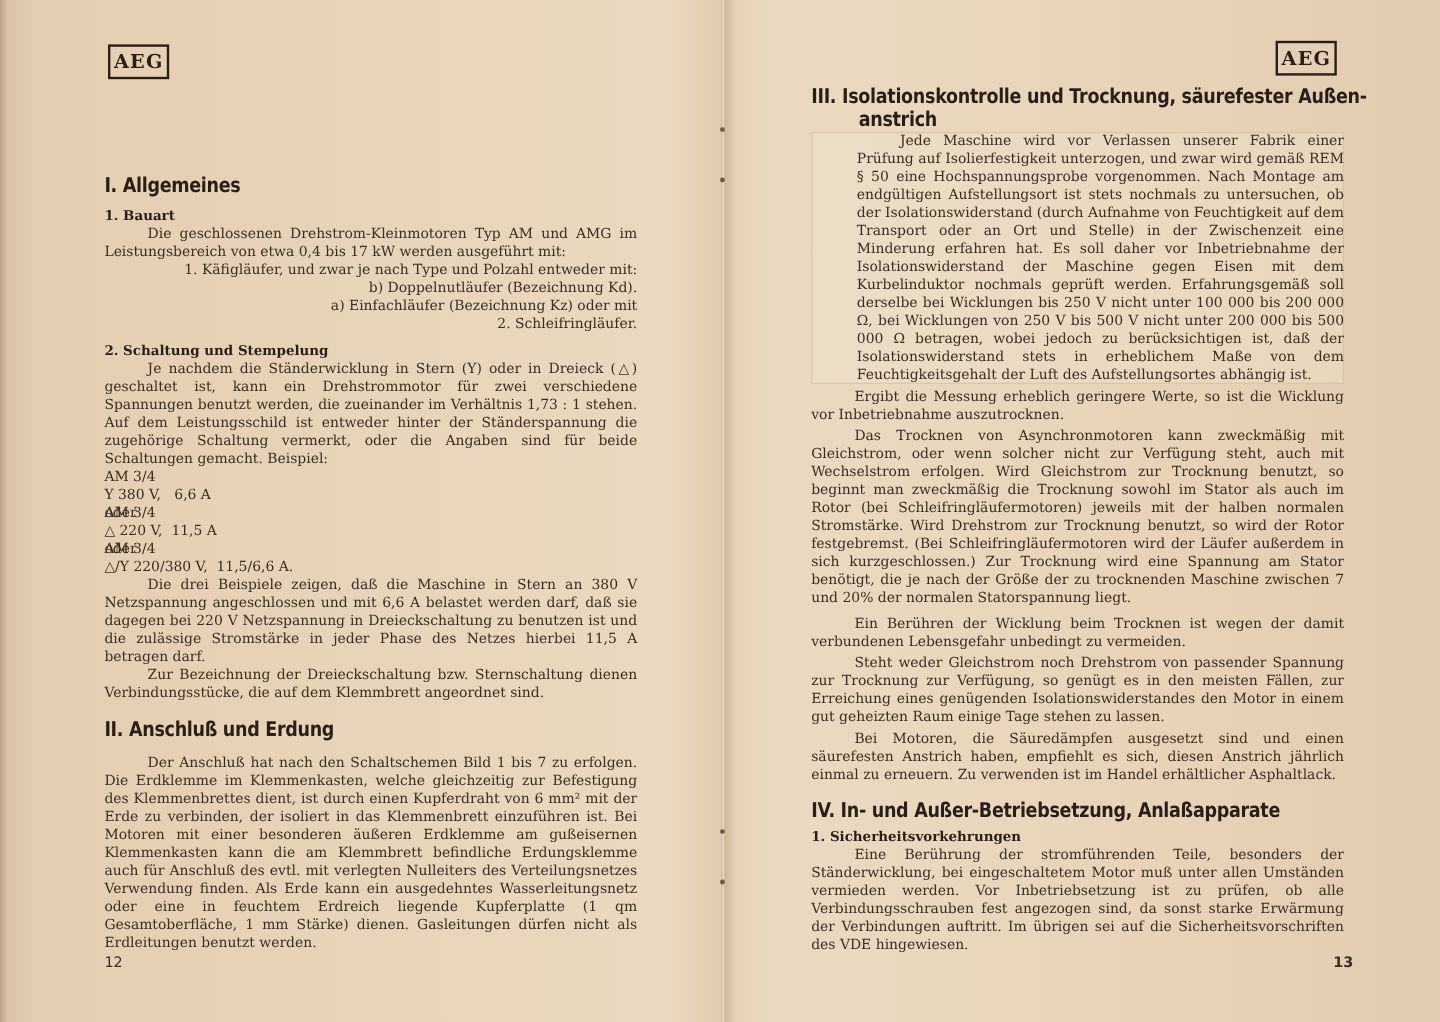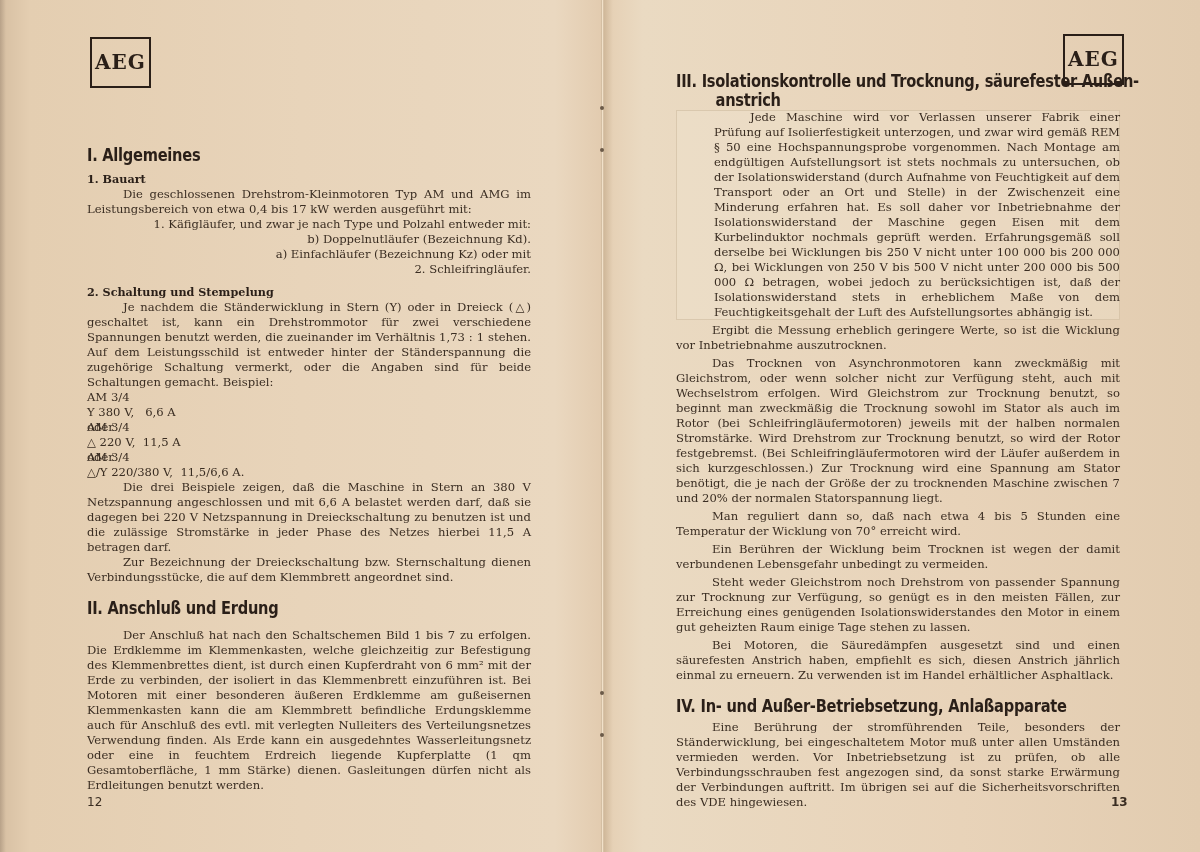--- a/index.html
+++ b/index.html
@@ -22,22 +22,22 @@
     left: 603px; width: 597px;
     background: linear-gradient(90deg, #cdb596 0px, #e6d1b6 10px, #eadac2 40px, #e8d3b9 60%, #e2ccb0 100%);
   }
   .gutter {
     position: absolute; left: 601px; top: 0; width: 3px; height: 852px;
     background: linear-gradient(90deg, #c5ad8f, #f1e1c9, #c9b193);
   }
   .stitch { position: absolute; left: 600px; width: 4px; height: 4px; border-radius: 50%; background: #6b5a48; }
 
   .logo {
-    position: absolute; border: 2px solid #2a1f18; padding: 15px 3px;
-    font-family: "DejaVu Serif", serif; font-weight: bold; font-size: 20px;
+    position: absolute; border: 2px solid #2a1f18; padding: 4px 3px;
+    font-family: "DejaVu Serif", serif; font-weight: bold; font-size: 16px;
     letter-spacing: 1px; line-height: 17px; color: #2a1f18;
   }
   .left .logo { left: 90px; top: 37px; }
   .right .logo { left: 460px; top: 34px; }
 
   .content { position: absolute; font-size: 11.6px; line-height: 15px; text-align: justify; }
   .left .content { left: 87px; top: 146px; width: 444px; }
   .right .content { left: 73px; top: 72px; width: 444px; }
 
   h1 {
@@ -120,30 +120,30 @@
       <div class="h1wrap">
         <h1>III. Isolationskontrolle und Trocknung, säurefester Außen-</h1>
         <h1 class="h1-indent">anstrich</h1>
       </div>
       <p class="pasted">Jede Maschine wird vor Verlassen unserer Fabrik einer Prüfung auf Isolierfestigkeit unterzogen, und zwar wird gemäß REM § 50 eine Hochspannungsprobe vorgenommen. Nach Montage am endgültigen Aufstellungsort ist stets nochmals zu untersuchen, ob der Isolationswiderstand (durch Aufnahme von Feuchtigkeit auf dem Transport oder an Ort und Stelle) in der Zwischenzeit eine Minderung erfahren hat. Es soll daher vor Inbetriebnahme der Isolationswiderstand der Maschine gegen Eisen mit dem Kurbelinduktor nochmals geprüft werden. Erfahrungsgemäß soll derselbe bei Wicklungen bis 250 V nicht unter 100 000 bis 200 000 Ω, bei Wicklungen von 250 V bis 500 V nicht unter 200 000 bis 500 000 Ω betragen, wobei jedoch zu berücksichtigen ist, daß der Isolationswiderstand stets in erheblichem Maße von dem Feuchtigkeitsgehalt der Luft des Aufstellungsortes abhängig ist.</p>
       <div style="height:3px"></div>
       <p>Ergibt die Messung erheblich geringere Werte, so ist die Wicklung vor Inbetriebnahme auszutrocknen.</p>
       <div style="height:3px"></div>
       <p>Das Trocknen von Asynchronmotoren kann zweckmäßig mit Gleichstrom, oder wenn solcher nicht zur Verfügung steht, auch mit Wechselstrom erfolgen. Wird Gleichstrom zur Trocknung benutzt, so beginnt man zweckmäßig die Trocknung sowohl im Stator als auch im Rotor (bei Schleifringläufermotoren) jeweils mit der halben normalen Stromstärke. Wird Drehstrom zur Trocknung benutzt, so wird der Rotor festgebremst. (Bei Schleifringläufermotoren wird der Läufer außerdem in sich kurzgeschlossen.) Zur Trocknung wird eine Spannung am Stator benötigt, die je nach der Größe der zu trocknenden Maschine zwischen 7 und 20% der normalen Statorspannung liegt.</p>
       <div style="height:3px"></div>
-      <p>Man reguliert dann so, daß nach etwa 4 bis 5 Stunden eine Temperatur der Wicklung von 70° erreicht wird.</p>
       <div style="height:3px"></div>
       <p>Ein Berühren der Wicklung beim Trocknen ist wegen der damit verbundenen Lebensgefahr unbedingt zu vermeiden.</p>
       <div style="height:3px"></div>
       <p>Steht weder Gleichstrom noch Drehstrom von passender Spannung zur Trocknung zur Verfügung, so genügt es in den meisten Fällen, zur Erreichung eines genügenden Isolationswiderstandes den Motor in einem gut geheizten Raum einige Tage stehen zu lassen.</p>
       <div style="height:3px"></div>
       <p>Bei Motoren, die Säuredämpfen ausgesetzt sind und einen säurefesten Anstrich haben, empfiehlt es sich, diesen Anstrich jährlich einmal zu erneuern. Zu verwenden ist im Handel erhältlicher Asphaltlack.</p>
       <div style="height:14px"></div>
       <h1>IV. In- und Außer-Betriebsetzung, Anlaßapparate</h1>
       <div style="height:4px"></div>
+      <h2>1. Sicherheitsvorkehrungen</h2>
       <p>Eine Berührung der stromführenden Teile, besonders der Ständerwicklung, bei eingeschaltetem Motor muß unter allen Umständen vermieden werden. Vor Inbetriebsetzung ist zu prüfen, ob alle Verbindungsschrauben fest angezogen sind, da sonst starke Erwärmung der Verbindungen auftritt. Im übrigen sei auf die Sicherheitsvorschriften des VDE hingewiesen.</p>
     </div>
 
     <div class="pagenum">13</div>
   </div>
 
   <div class="gutter"></div>
   <div class="stitch" style="top:106px"></div>
   <div class="stitch" style="top:148px"></div>
   <div class="stitch" style="top:691px"></div>

